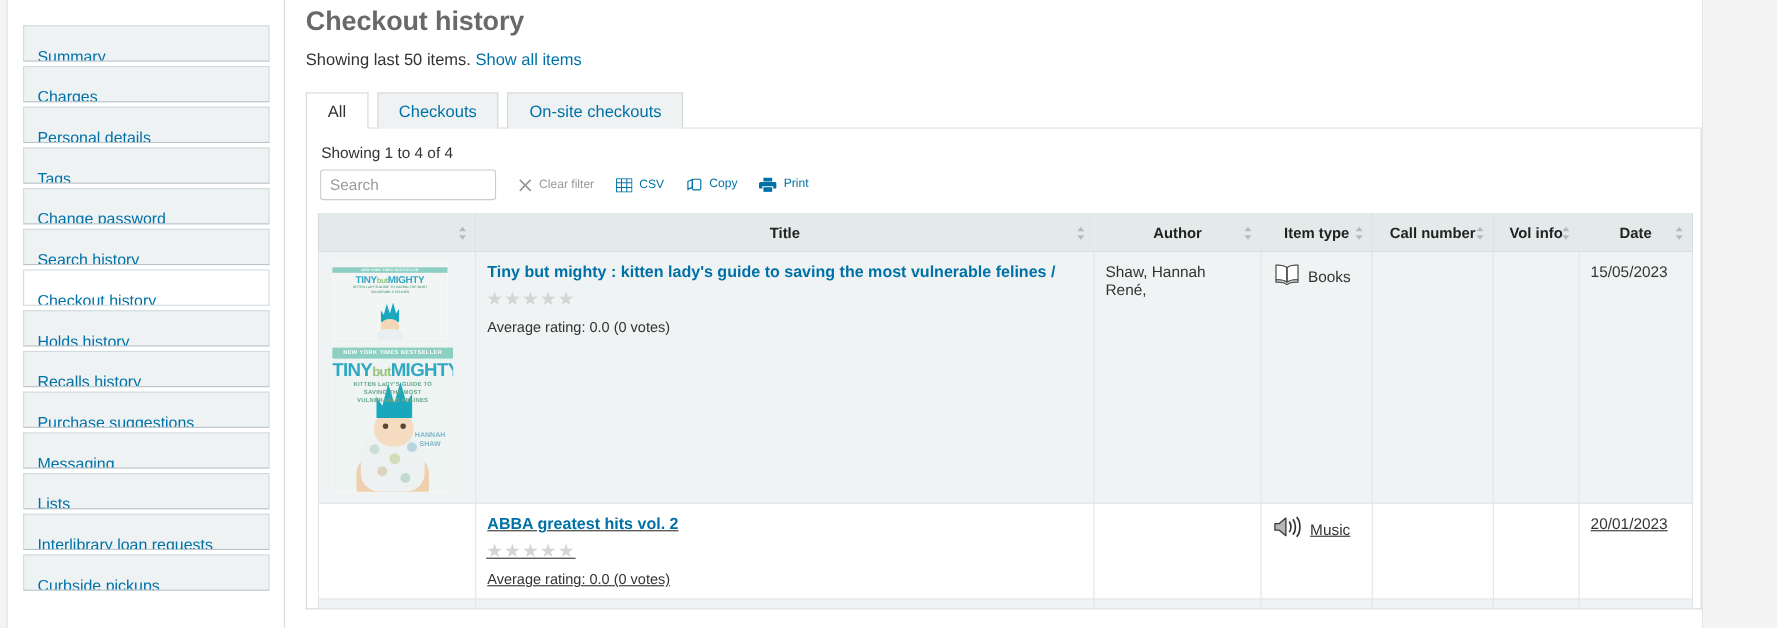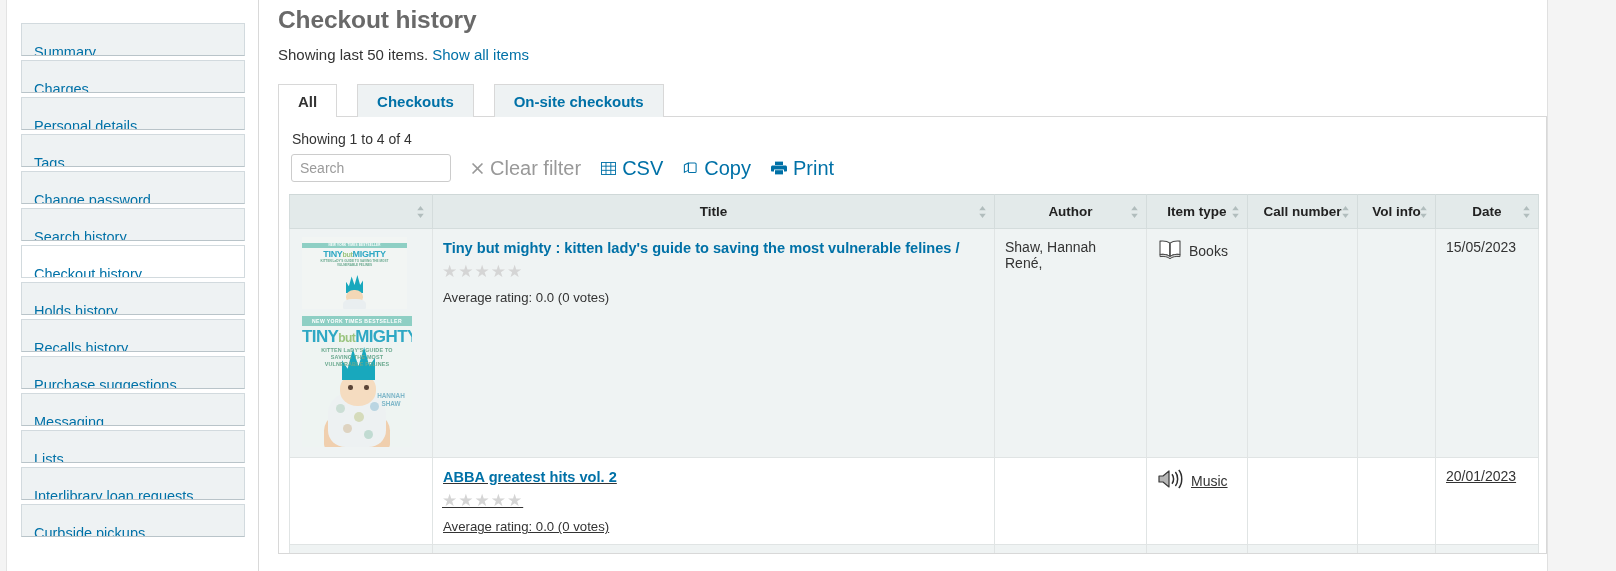--- a/index.html
+++ b/index.html
@@ -95,31 +95,30 @@
     height: 34px;
     position: relative;
     border-bottom: 1px solid #d8d8d8;
     width: 1269px;
   }
   .tab {
     display: inline-block;
     height: 34px;
     line-height: 33px;
     padding: 0 19px;
-    margin-right: 16px;
+    margin-right: 4px;
     font-size: 15px;
     color: #0071a7;
     background: #eef2f3;
     border: 1px solid #d8d8d8;
     border-bottom: none;
     position: relative;
     top: 1px;
     cursor: pointer;
     vertical-align: bottom;
-    font-weight: bold;
   }
   .tab.active {
     background: #ffffff;
     color: #333333;
     border-bottom: 1px solid #ffffff;
   }
 
   
   .panel {
     margin-left: 18px;
@@ -154,24 +153,24 @@
     padding: 0 8px;
     font-size: 14px;
     font-family: "Liberation Sans", sans-serif;
     color: #333333;
     background: #ffffff;
     outline: none;
   }
   .search-input::placeholder { color: #9b9b9b; }
   .tool-btn {
     display: inline-flex;
-    align-items: center;
+    align-items: flex-start;
     gap: 6px;
     margin-left: 20px;
-    font-size: 20px;
+    font-size: 11px;
     color: #0071a7;
     text-decoration: none;
     cursor: pointer;
     white-space: nowrap;
   }
   .tool-btn.disabled { color: #999999; cursor: default; }
   .tool-btn svg { display: block; }
 
   
   table.dt {

